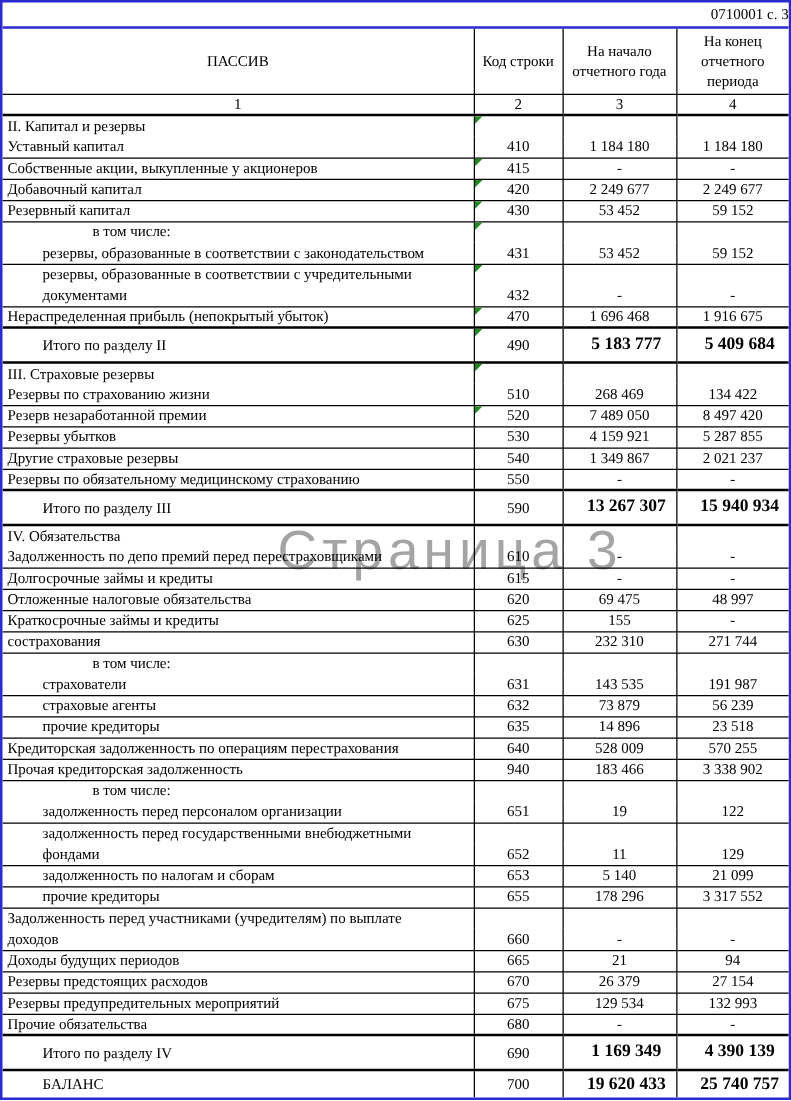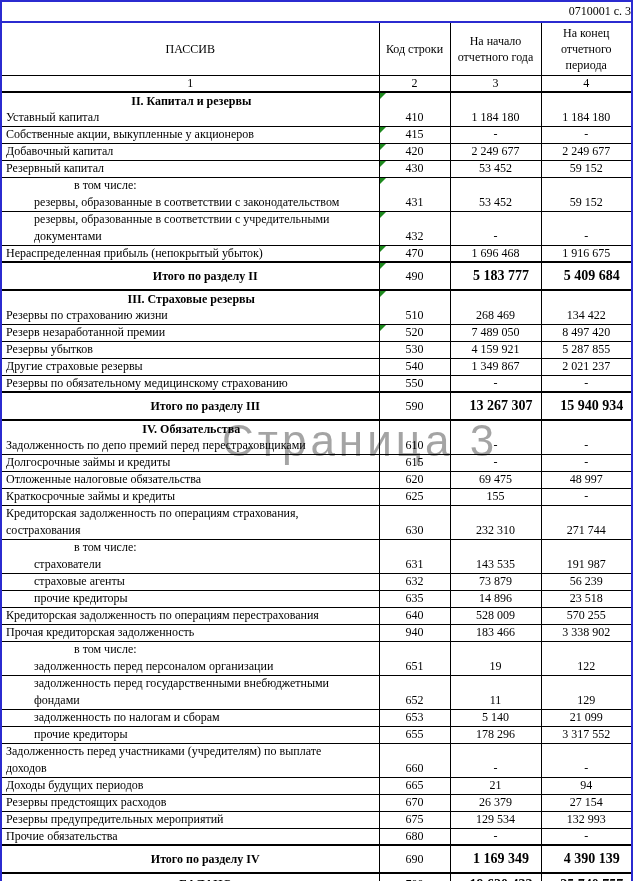--- a/index.html
+++ b/index.html
@@ -39,21 +39,21 @@
     vertical-align:middle;
   }
   table.sheet th:last-child, table.sheet td:last-child { border-right:none; }
   tr.head th { height:52px; text-align:center; line-height:1.35; }
   tr.nums td { height:15px; text-align:center; border-bottom:2px solid #000; }
   tbody tr { height:17px; }
   tbody td.lbl { text-align:left; padding-left:4px; line-height:1.25; }
   tbody td.num { text-align:center; position:relative; }
   tr.ind1 td.lbl { padding-left:32px; }
   tr.ind2 td.lbl { padding-left:72px; }
-  tr.boldlbl td.lbl { font-weight:bold;text-align:center; }
+  tr.boldlbl td.lbl { font-weight:normal; }
   tr.boldvals td.v { font-weight:bold; font-size:14px;padding-left:13px; }
   tr.nb td { border-bottom:none; }
   tr.tt td { border-top:2px solid #000; }
   tr.tb td { border-bottom:2px solid #000; }
   tr.tall { height:28px; }
   tr.xtall { height:22px; }
   tbody tr:last-child td { border-bottom:none; }
   .tri {
     position:absolute; top:0; left:0;
     width:0; height:0;
@@ -235,26 +235,20 @@
           <td class="num"><span>620</span></td>
           <td class="num v">69 475</td>
           <td class="num v">48 997</td>
         </tr>
         <tr class="">
           <td class="lbl">Краткосрочные займы и кредиты</td>
           <td class="num"><span>625</span></td>
           <td class="num v">155</td>
           <td class="num v">-</td>
         </tr>
-        <tr class="nb">
-          <td class="lbl">Кредиторская задолженность по операциям страхования,</td>
-          <td class="num"><span></span></td>
-          <td class="num v"></td>
-          <td class="num v"></td>
-        </tr>
         <tr class="">
           <td class="lbl">сострахования</td>
           <td class="num"><span>630</span></td>
           <td class="num v">232 310</td>
           <td class="num v">271 744</td>
         </tr>
         <tr class="ind2 nb">
           <td class="lbl">в том числе:</td>
           <td class="num"><span></span></td>
           <td class="num v"></td>

